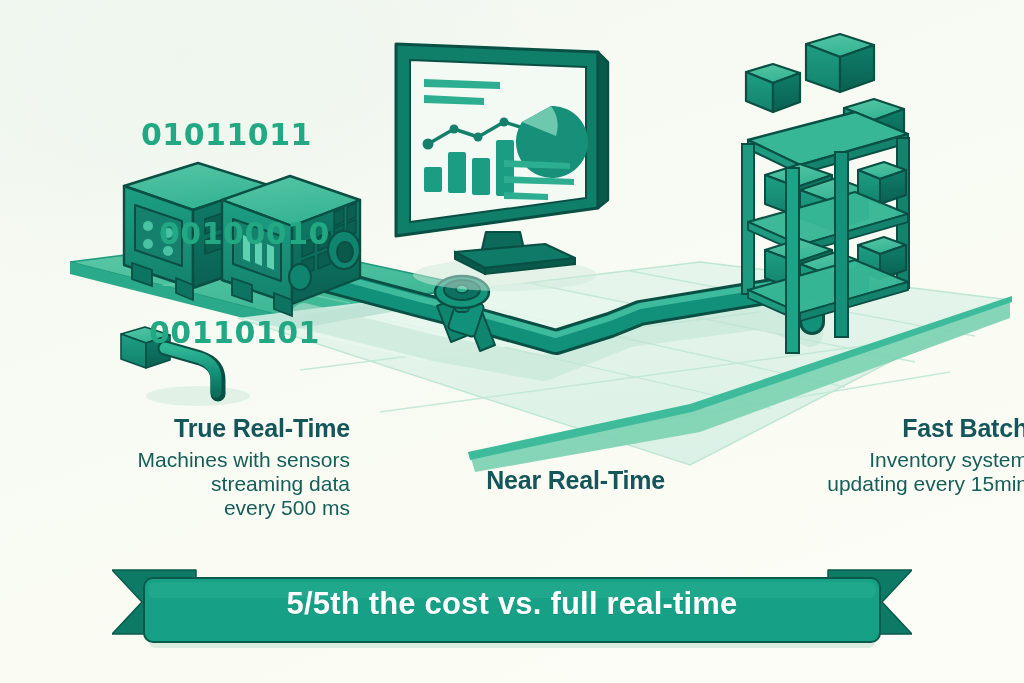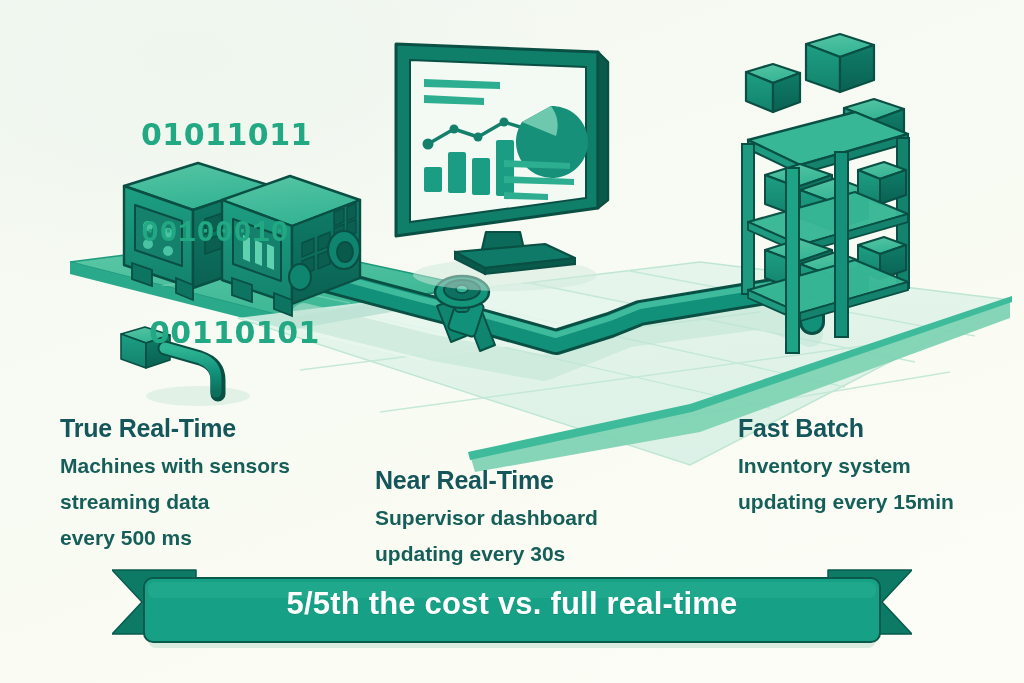--- a/index.html
+++ b/index.html
@@ -29,39 +29,38 @@
     line-height: 33px;
     font-size: 30px;
     font-weight: 700;
     letter-spacing: 0.5px;
     color: #22a983;
     font-family: "DejaVu Sans", sans-serif;
     white-space: pre;
     user-select: none;
   }
   #binary div { display: block; }
-  #binary div:nth-child(2) { margin-left: 0; font-family: Liberation Mono, monospace; }
+  #binary div:nth-child(2) { margin-left: 18px; }
   #binary div:nth-child(3) { margin-left: 8px; }
 
   
-  .caption { position: absolute; text-align: left; }
+  .caption { position: absolute; text-align: right; }
   .cap-title {
     font-weight: 700;
     font-size: 25px;
     color: #14565a;
     letter-spacing: -0.2px;
     margin-bottom: 5px;
     white-space: nowrap;
   }
   .cap-body {
     font-size: 21px;
     color: #165e58;
-    line-height: 36px;
+    line-height: 24px;
     white-space: pre-line;
-    font-weight: bold;
   }
   #cap-left  { left: 60px;  top: 414px; width: 290px; }
   #cap-mid   { left: 375px; top: 466px; width: 290px; }
   #cap-right { left: 738px; top: 414px; width: 290px; }
 
   
   #ribbon { position: absolute; left: 112px; top: 562px; width: 800px; height: 88px; }
   #ribbon-text {
     position: absolute;
     left: 0; top: 0;
@@ -360,22 +359,20 @@
 
   <div class="caption" id="cap-left">
     <div class="cap-title">True Real-Time</div>
     <div class="cap-body">Machines with sensors
 streaming data
 every 500 ms</div>
   </div>
 
   <div class="caption" id="cap-mid">
     <div class="cap-title">Near Real-Time</div>
-    <div class="cap-body">Supervisor dashboard
-updating every 30s</div>
   </div>
 
   <div class="caption" id="cap-right">
     <div class="cap-title">Fast Batch</div>
     <div class="cap-body">Inventory system
 updating every 15min</div>
   </div>
 
   <div id="ribbon">
     <svg width="800" height="88" viewBox="0 0 800 88">

